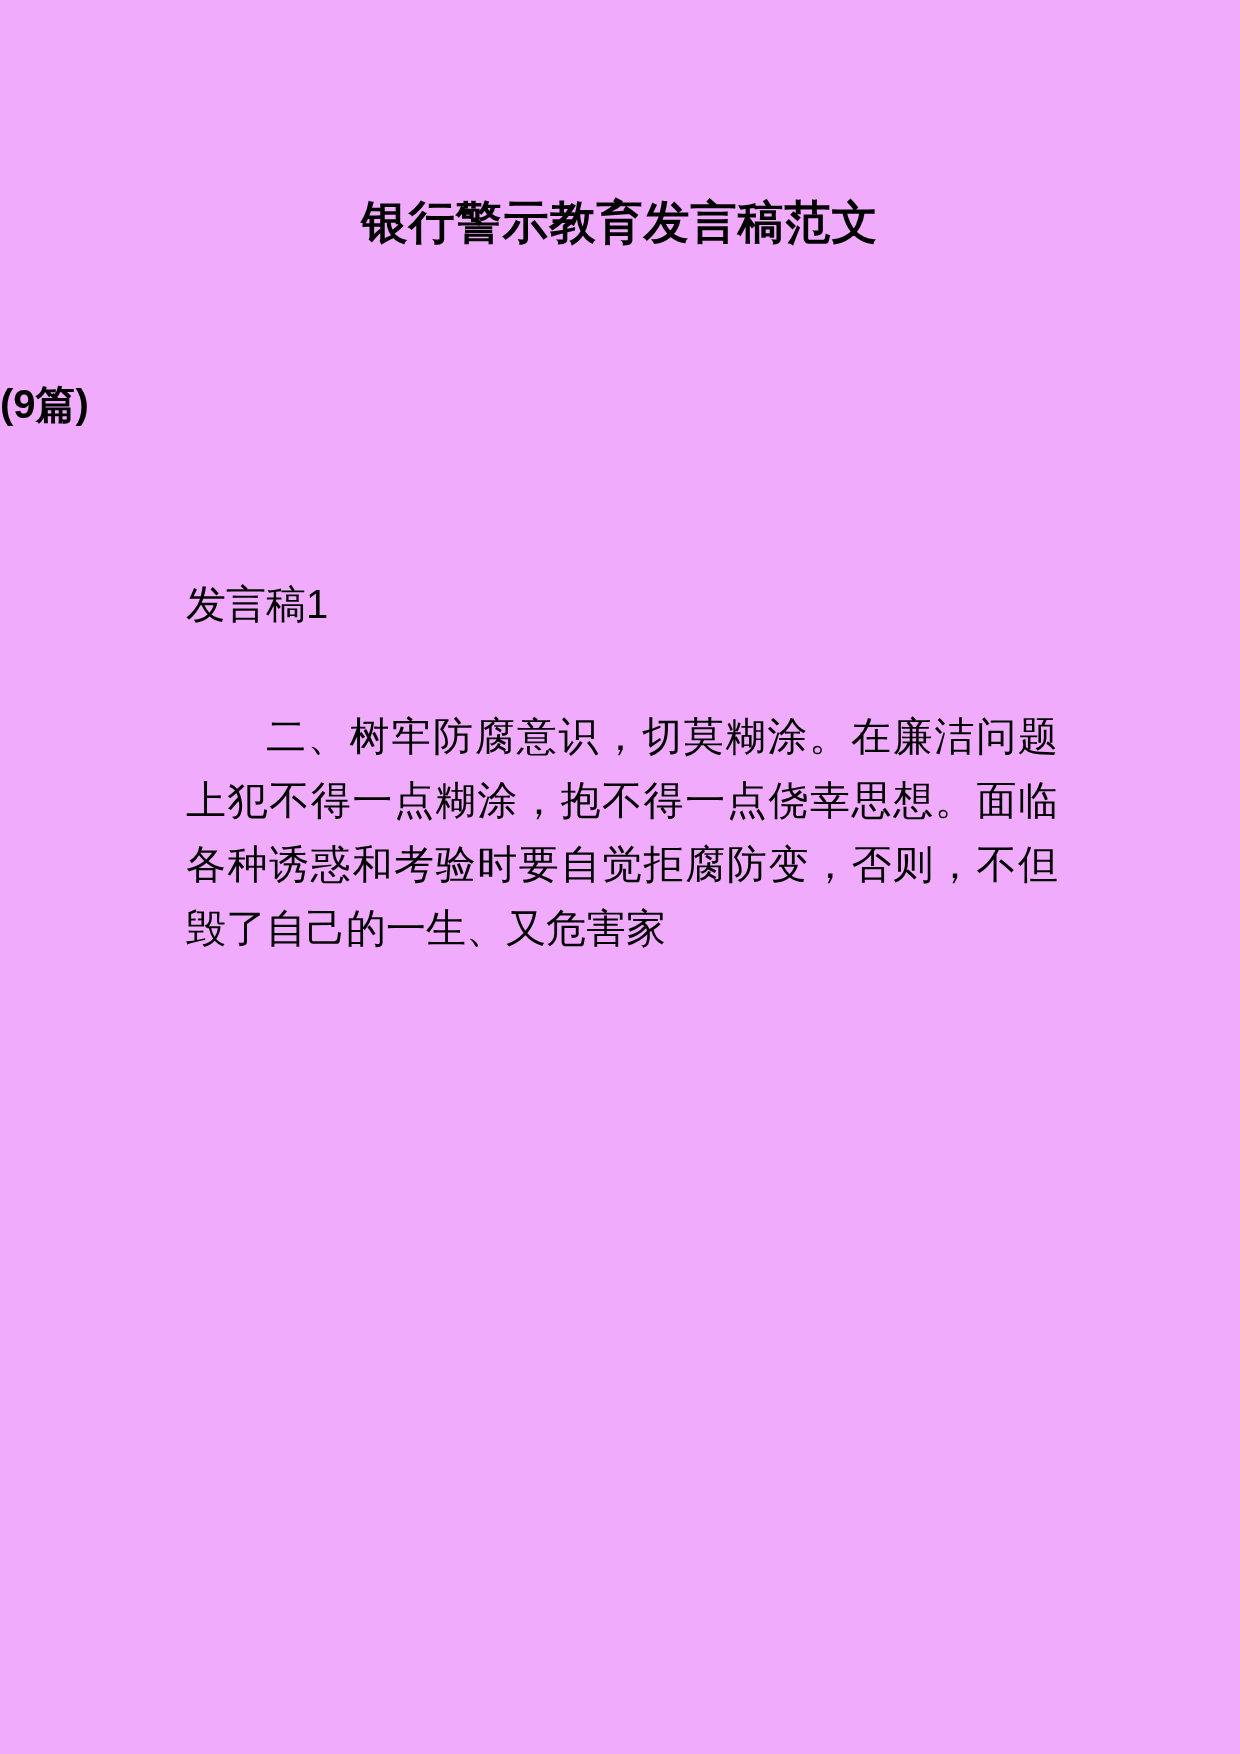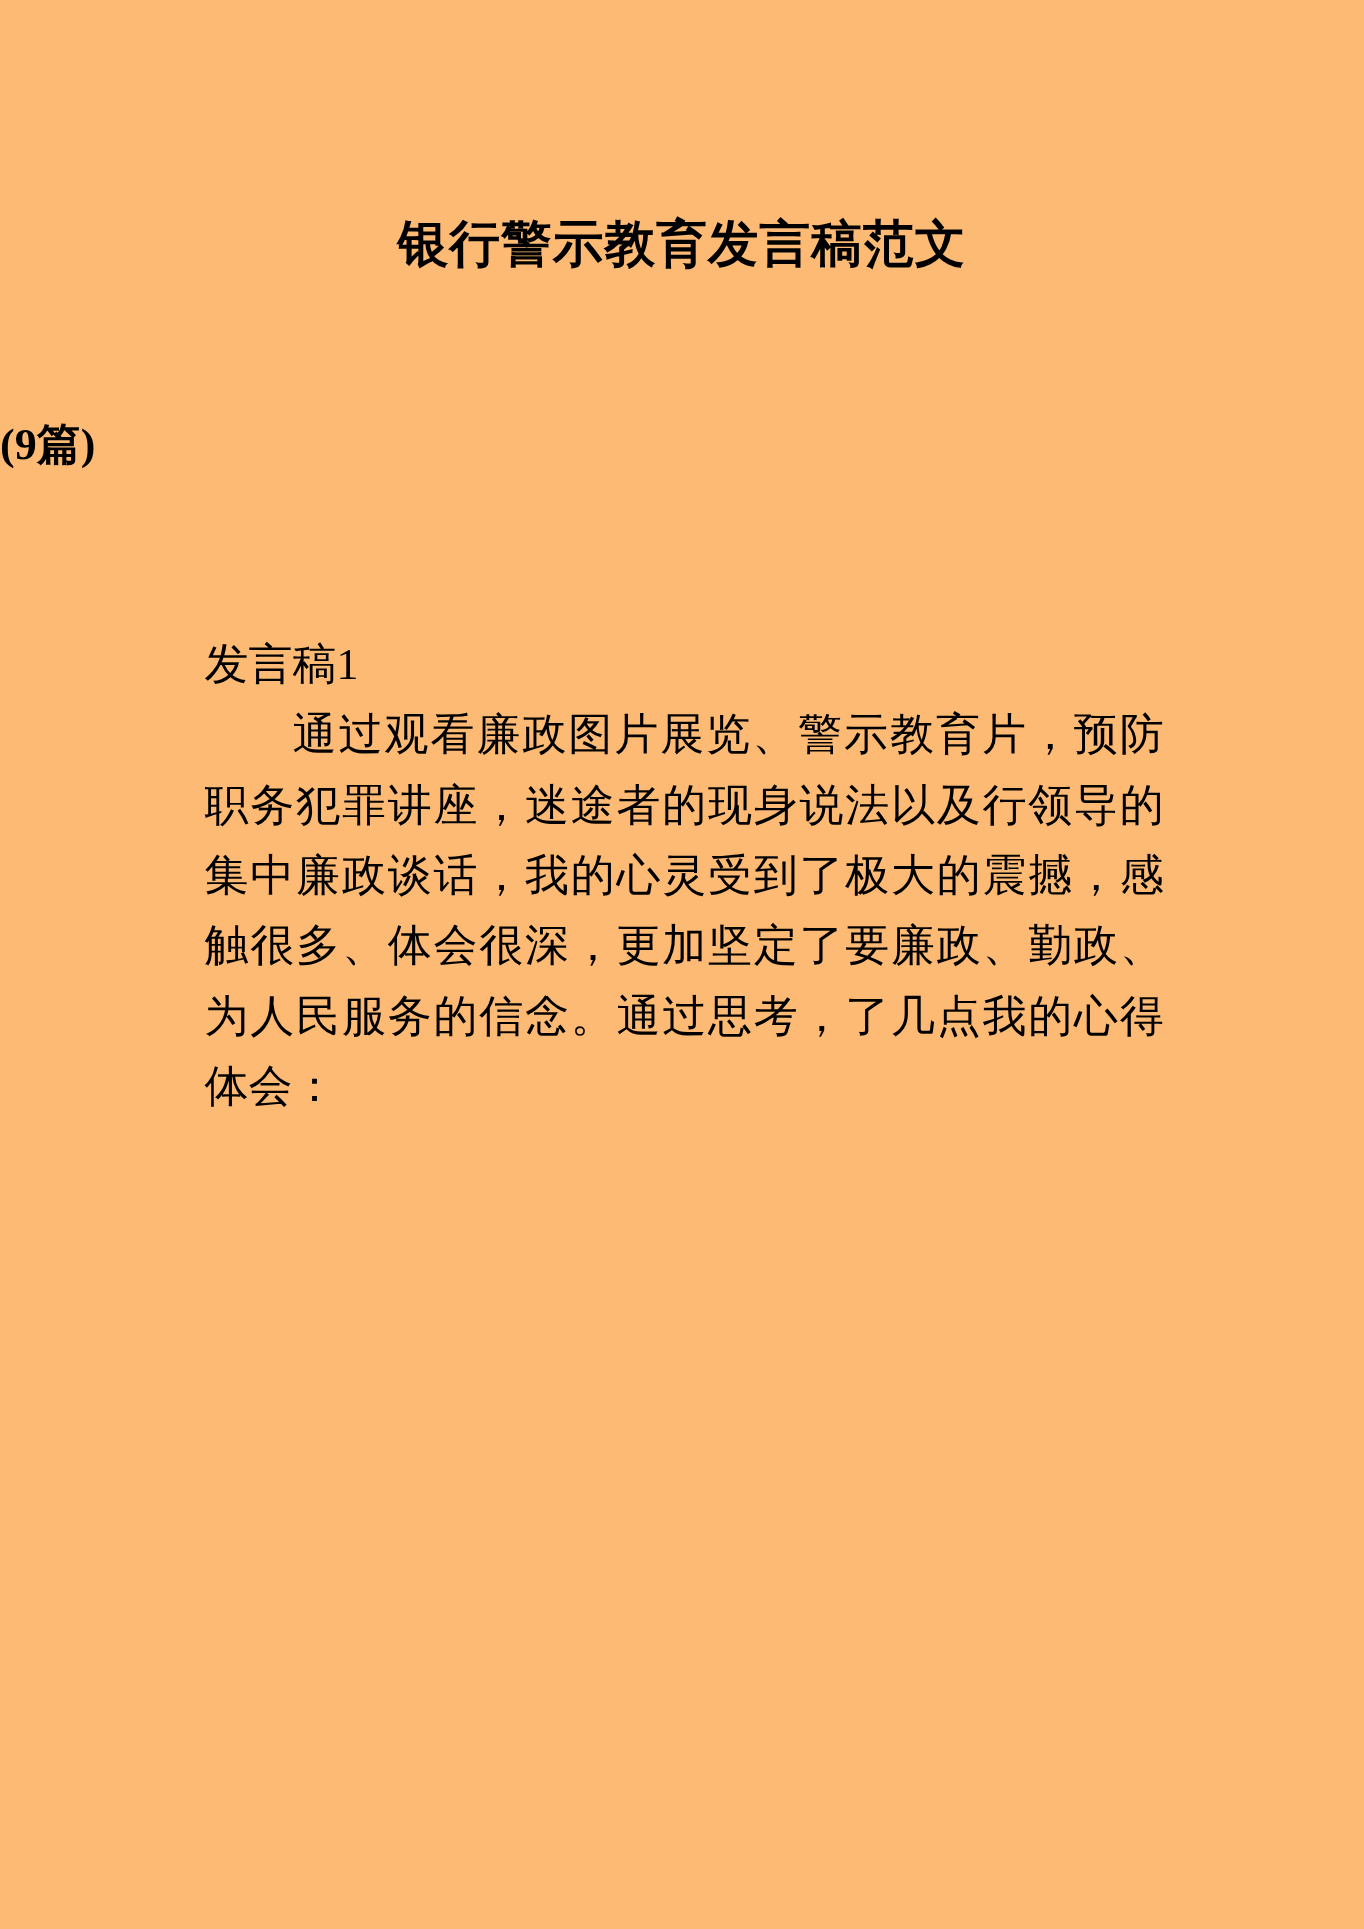--- a/index.html
+++ b/index.html
@@ -4,23 +4,23 @@
 <style>
   html, body {
     margin: 0;
     padding: 0;
     background: #ffffff;
   }
   .page {
     position: relative;
     width: 1240px;
     height: 1754px;
-    background: #fdba74;
+    background: #f0abfc;
     overflow: hidden;
-    font-family: Liberation Serif, serif;
+    font-family: Liberation Sans, sans-serif;
     color: #000000;
   }
   .doc-title {
     position: absolute;
     top: 192px;
     left: 0;
     width: 100%;
     text-align: center;
     font-size: 46px;
     font-weight: 900;
@@ -63,17 +63,17 @@
 <body>
 
 <div class="page">
   <div class="doc-title">银行警示教育发言稿范文</div>
 
   <div class="doc-subtitle">(9篇)</div>
 
   <div class="body-block">
     <p class="section-label">发言稿1</p>
 
-    <p class="body-para first">通过观看廉政图片展览、警示教育片，预防职务犯罪讲座，迷途者的现身说法以及行领导的集中廉政谈话，我的心灵受到了极大的震撼，感触很多、体会很深，更加坚定了要廉政、勤政、为人民服务的信念。通过思考，了几点我的心得体会：</p>
 
 
+    <p class="body-para">二、树牢防腐意识，切莫糊涂。在廉洁问题上犯不得一点糊涂，抱不得一点侥幸思想。面临各种诱惑和考验时要自觉拒腐防变，否则，不但毁了自己的一生、又危害家</p>
   </div>
 </div>
 
 </body></html>

